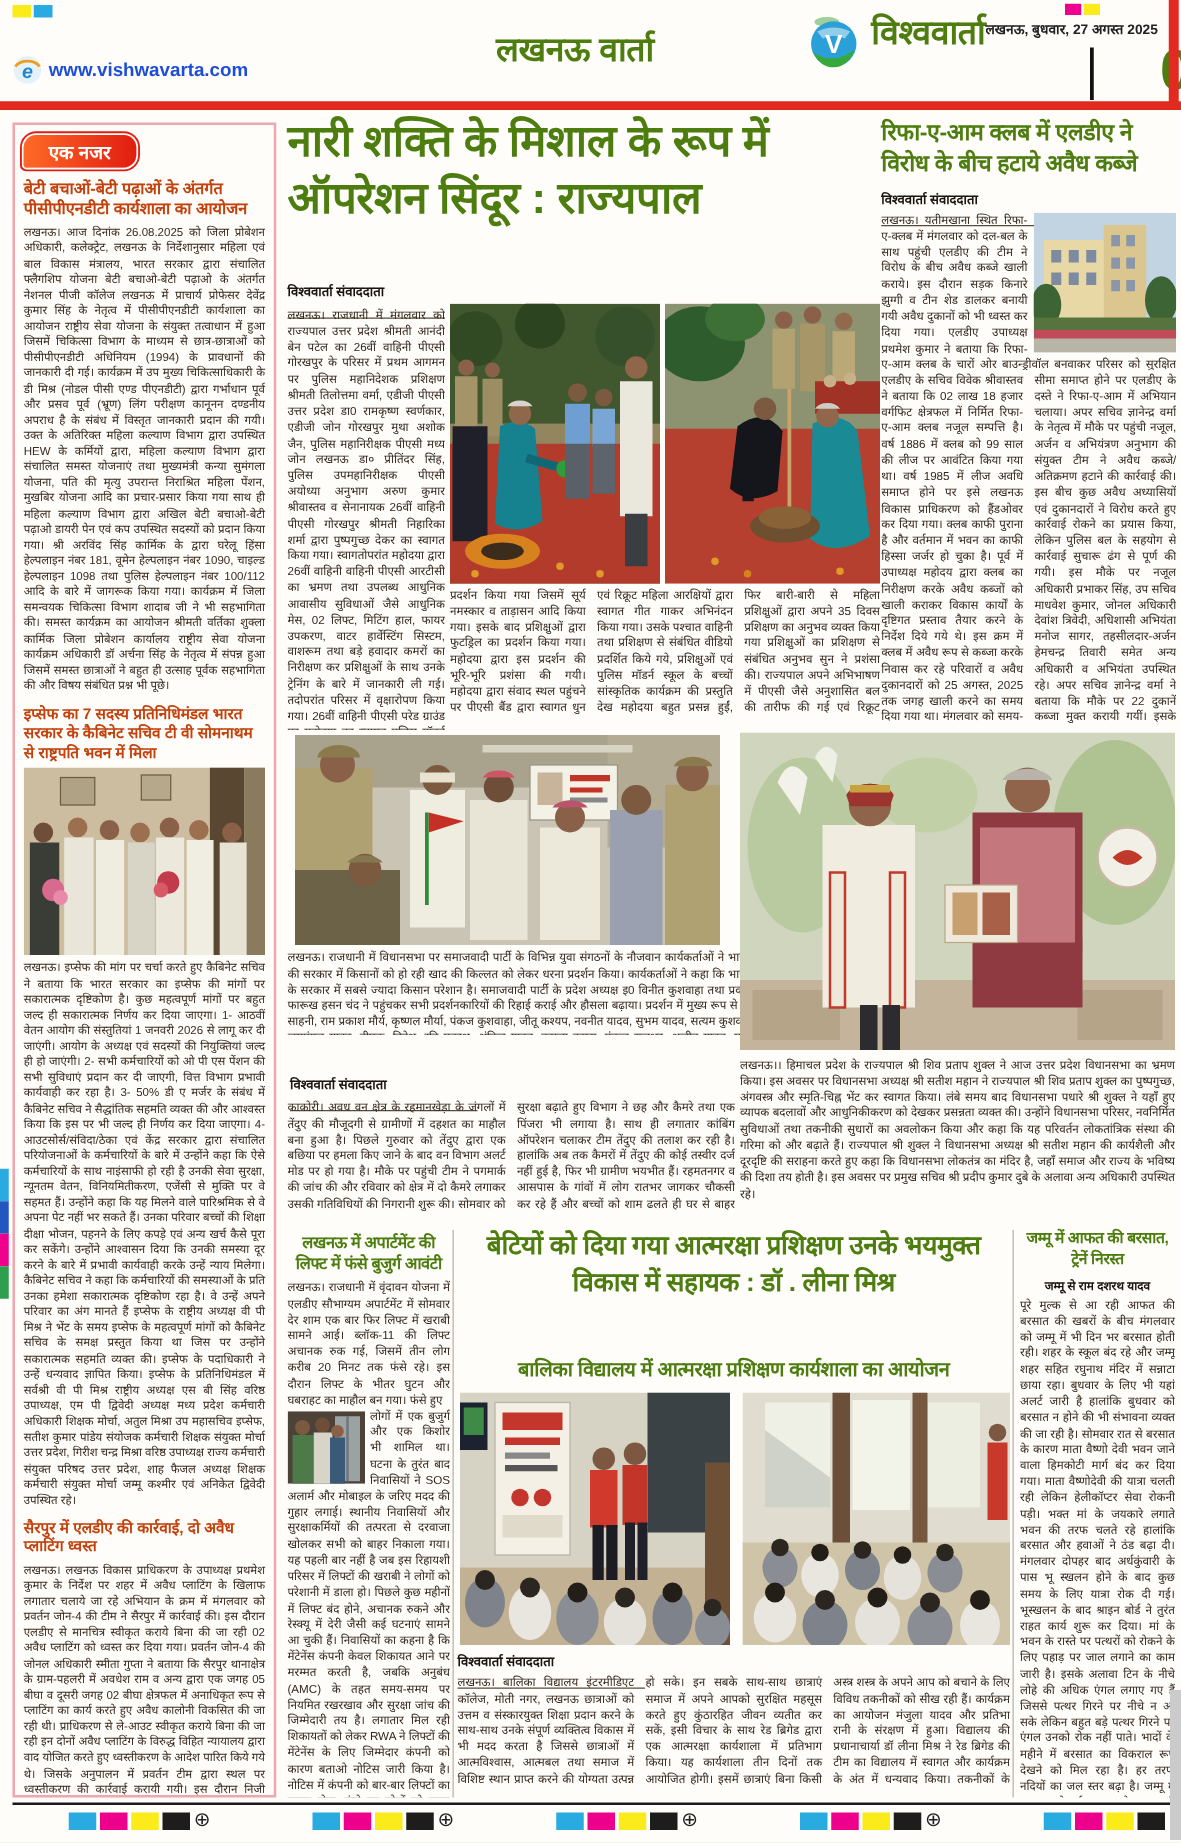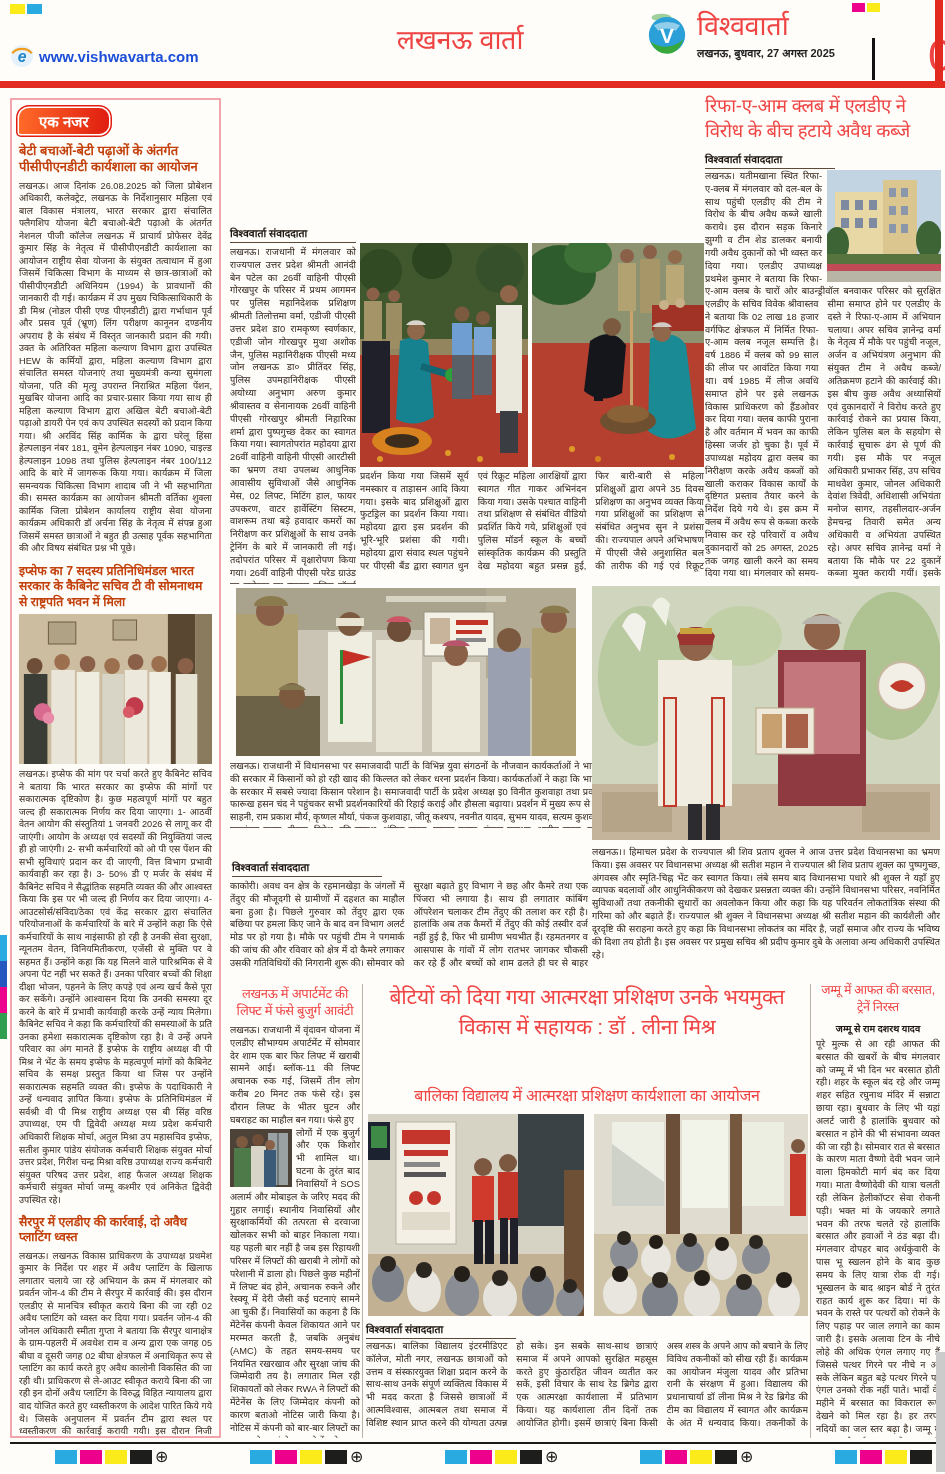--- a/index.html
+++ b/index.html
@@ -2,22 +2,22 @@
 <html><head>
 <meta charset="utf-8">
 <style>
   html,body{margin:0;padding:0;background:#e9e7e2;}
   .page{position:relative;width:945px;height:1474px;background:#fefdf9;overflow:hidden;
         font-family:"Liberation Sans",sans-serif;color:#241a12;}
   .abs{position:absolute;}
   .body-txt{font-size:9.3px;line-height:1.38;text-align:justify;color:#33261c;overflow:hidden;}
   .cols2{column-count:2;column-gap:9px;}
   .cols3{column-count:3;column-gap:9px;}
-  .byline{font-weight:bold;font-size:10.5px;color:#1c140e;border-bottom:1px solid #5a4a3a;padding-bottom:2px;}
-  .big-head{font-weight:normal;color:#ef4444;letter-spacing:-0.3px;}
+  .byline{font-weight:bold;font-size:10.5px;color:#1c140e;border-bottom:1px solid #5a4a3a;padding-bottom:14px;}
+  .big-head{font-weight:bold;color:#4d7c0f;letter-spacing:-0.3px;}
   .enj-title{font-weight:bold;font-size:12.3px;line-height:1.25;color:#c2410c;margin:9px 0 4px 0;}
   .enj-body{font-size:9.2px;line-height:1.36;text-align:justify;color:#3a2b20;}
   .vrule{width:1px;background:#b9b2a5;}
   .cbar{position:absolute;top:1450px;display:flex;gap:3px;align-items:center;}
   .cbar i{width:22px;height:14px;display:block;}
   .reg{font-size:16px;line-height:14px;color:#222;}
   svg{display:block;}
 </style>
 </head>
 <body>
@@ -41,21 +41,21 @@
   <div class="abs big-head" style="left:290px;top:20px;width:340px;text-align:center;font-size:27px">लखनऊ वार्ता</div>
 
   <div class="abs" style="left:645px;top:12px;display:flex;gap:8px;align-items:flex-start">
     <svg width="44" height="44" viewBox="0 0 40 40">
       <ellipse cx="15" cy="5" rx="9" ry="3.5" fill="#9fcf9a"></ellipse>
       <circle cx="20" cy="21" r="16.5" fill="#2b9fd8"></circle>
       <path d="M5 27 q15 10 30 -2 q-5 13 -15 13 q-10 0 -15 -11Z" fill="#37a93c"></path>
       <path d="M8 12 q12 -6 24 0 l-4 5 q-8 -4 -16 0 Z" fill="#bfe2f2" opacity="0.7"></path>
       <text x="20" y="28" text-anchor="middle" font-size="19" font-weight="bold" fill="#ffffff">V</text>
     </svg>
-    <span style="display:flex;flex-direction:column">
+    <span style="display:flex;flex-direction:row">
       <span class="big-head" style="font-size:27px;line-height:1.1">विश्ववार्ता</span>
       <span style="font-weight:bold;font-size:11px;margin-top:3px;color:#222">लखनऊ,  बुधवार, 27 अगस्त 2025</span>
     </span>
   </div>
 
   <div class="abs" style="left:872px;top:38px;width:2.5px;height:42px;background:#111"></div>
   <div class="abs big-head" style="left:928px;top:30px;width:54px;font-size:45px;">03</div>
   <div class="abs" style="left:935px;top:0;width:8px;height:84px;background:#e22a21"></div>
   <div class="abs" style="left:0;top:81px;width:945px;height:7px;background:#e22a21"></div>
 
@@ -96,20 +96,21 @@
     <div class="enj-title">सैरपुर में एलडीए की कार्रवाई, दो अवैध प्लाटिंग ध्वस्त</div>
     <div class="enj-body">लखनऊ। लखनऊ विकास प्राधिकरण के उपाध्यक्ष प्रथमेश कुमार के निर्देश पर शहर में अवैध प्लाटिंग के खिलाफ लगातार चलाये जा रहे अभियान के क्रम में मंगलवार को प्रवर्तन जोन-4 की टीम ने सैरपुर में कार्रवाई की। इस दौरान एलडीए से मानचित्र स्वीकृत कराये बिना की जा रही 02 अवैध प्लाटिंग को ध्वस्त कर दिया गया। प्रवर्तन जोन-4 की जोनल अधिकारी स्मीता गुप्ता ने बताया कि सैरपुर थानाक्षेत्र के ग्राम-पहलरी में अवधेश राम व अन्य द्वारा एक जगह 05 बीघा व दूसरी जगह 02 बीघा क्षेत्रफल में अनाधिकृत रूप से प्लाटिंग का कार्य करते हुए अवैध कालोनी विकसित की जा रही थी। प्राधिकरण से ले-आउट स्वीकृत कराये बिना की जा रही इन दोनों अवैध प्लाटिंग के विरुद्ध विहित न्यायालय द्वारा वाद योजित करते हुए ध्वस्तीकरण के आदेश पारित किये गये थे। जिसके अनुपालन में प्रवर्तन टीम द्वारा स्थल पर ध्वस्तीकरण की कार्रवाई करायी गयी। इस दौरान निजी विकासकर्ता द्वारा स्थल पर विकसित की गयी सड़क, नाली, बाउन्ड्रीवॉल व भूखण्डों के डिमार्केशन के लिए ईंट से किये गये चिनाई आदि के कार्य को ध्वस्त कर दिया गया।</div>
 
     
     
 
     
     
   </div>
 
+  <div class="abs big-head" style="left:230px;top:92px;width:474px;font-size:35px;line-height:1.28">नारी शक्ति के मिशाल के रूप में ऑपरेशन सिंदूर : राज्यपाल</div>
   <div class="abs byline" style="left:230px;top:226px;width:126px">विश्ववार्ता संवाददाता</div>
   <div class="abs body-txt" style="left:230px;top:246px;width:126px;height:338px">लखनऊ। राजधानी में मंगलवार को राज्यपाल उत्तर प्रदेश श्रीमती आनंदी बेन पटेल का 26वीं वाहिनी पीएसी गोरखपुर के परिसर में प्रथम आगमन पर पुलिस महानिदेशक प्रशिक्षण श्रीमती तिलोत्तमा वर्मा, एडीजी पीएसी उत्तर प्रदेश डा0 रामकृष्ण स्वर्णकार, एडीजी जोन गोरखपुर मुथा अशोक जैन, पुलिस महानिरीक्षक पीएसी मध्य जोन लखनऊ डा० प्रीतिंदर सिंह, पुलिस उपमहानिरीक्षक पीएसी अयोध्या अनुभाग अरुण कुमार श्रीवास्तव व सेनानायक 26वीं वाहिनी पीएसी गोरखपुर श्रीमती निहारिका शर्मा द्वारा पुष्पगुच्छ देकर का स्वागत किया गया। स्वागतोपरांत महोदया द्वारा 26वीं वाहिनी वाहिनी पीएसी आरटीसी का भ्रमण तथा उपलब्ध आधुनिक आवासीय सुविधाओं जैसे आधुनिक मेस, 02 लिफ्ट, मिटिंग हाल, फायर उपकरण, वाटर हार्वेस्टिंग सिस्टम, वाशरूम तथा बड़े हवादार कमरों का निरीक्षण कर प्रशिक्षुओं के साथ उनके ट्रेनिंग के बारे में जानकारी ली गई। तदोपरांत परिसर में वृक्षारोपण किया गया। 26वीं वाहिनी पीएसी परेड ग्राउंड पर महोदया का स्वागत पुलिस मॉडर्न स्कूल के बच्चों द्वारा पुष्पगुच्छ देकर किया गया, महोदया द्वारा आशीर्वाद स्वरूप सभी बच्चों को चॉकलेट प्रदान की गयी। परेड ग्राउंड पर महिला प्रशिक्षुओं द्वारा योग का</div>
 
   <svg class="abs" style="left:360px;top:243px" width="168" height="224" viewBox="0 0 168 224" preserveAspectRatio="none">
     <rect width="168" height="224" fill="#6e7f52"></rect>
     <rect width="168" height="96" fill="#41582f"></rect>
     <circle cx="20" cy="28" r="22" fill="#314a24"></circle>
       <circle cx="72" cy="16" r="20" fill="#2c4420"></circle>
       <circle cx="140" cy="26" r="24" fill="#35502a"></circle>
     <rect y="96" width="168" height="18" fill="#93865f"></rect>

